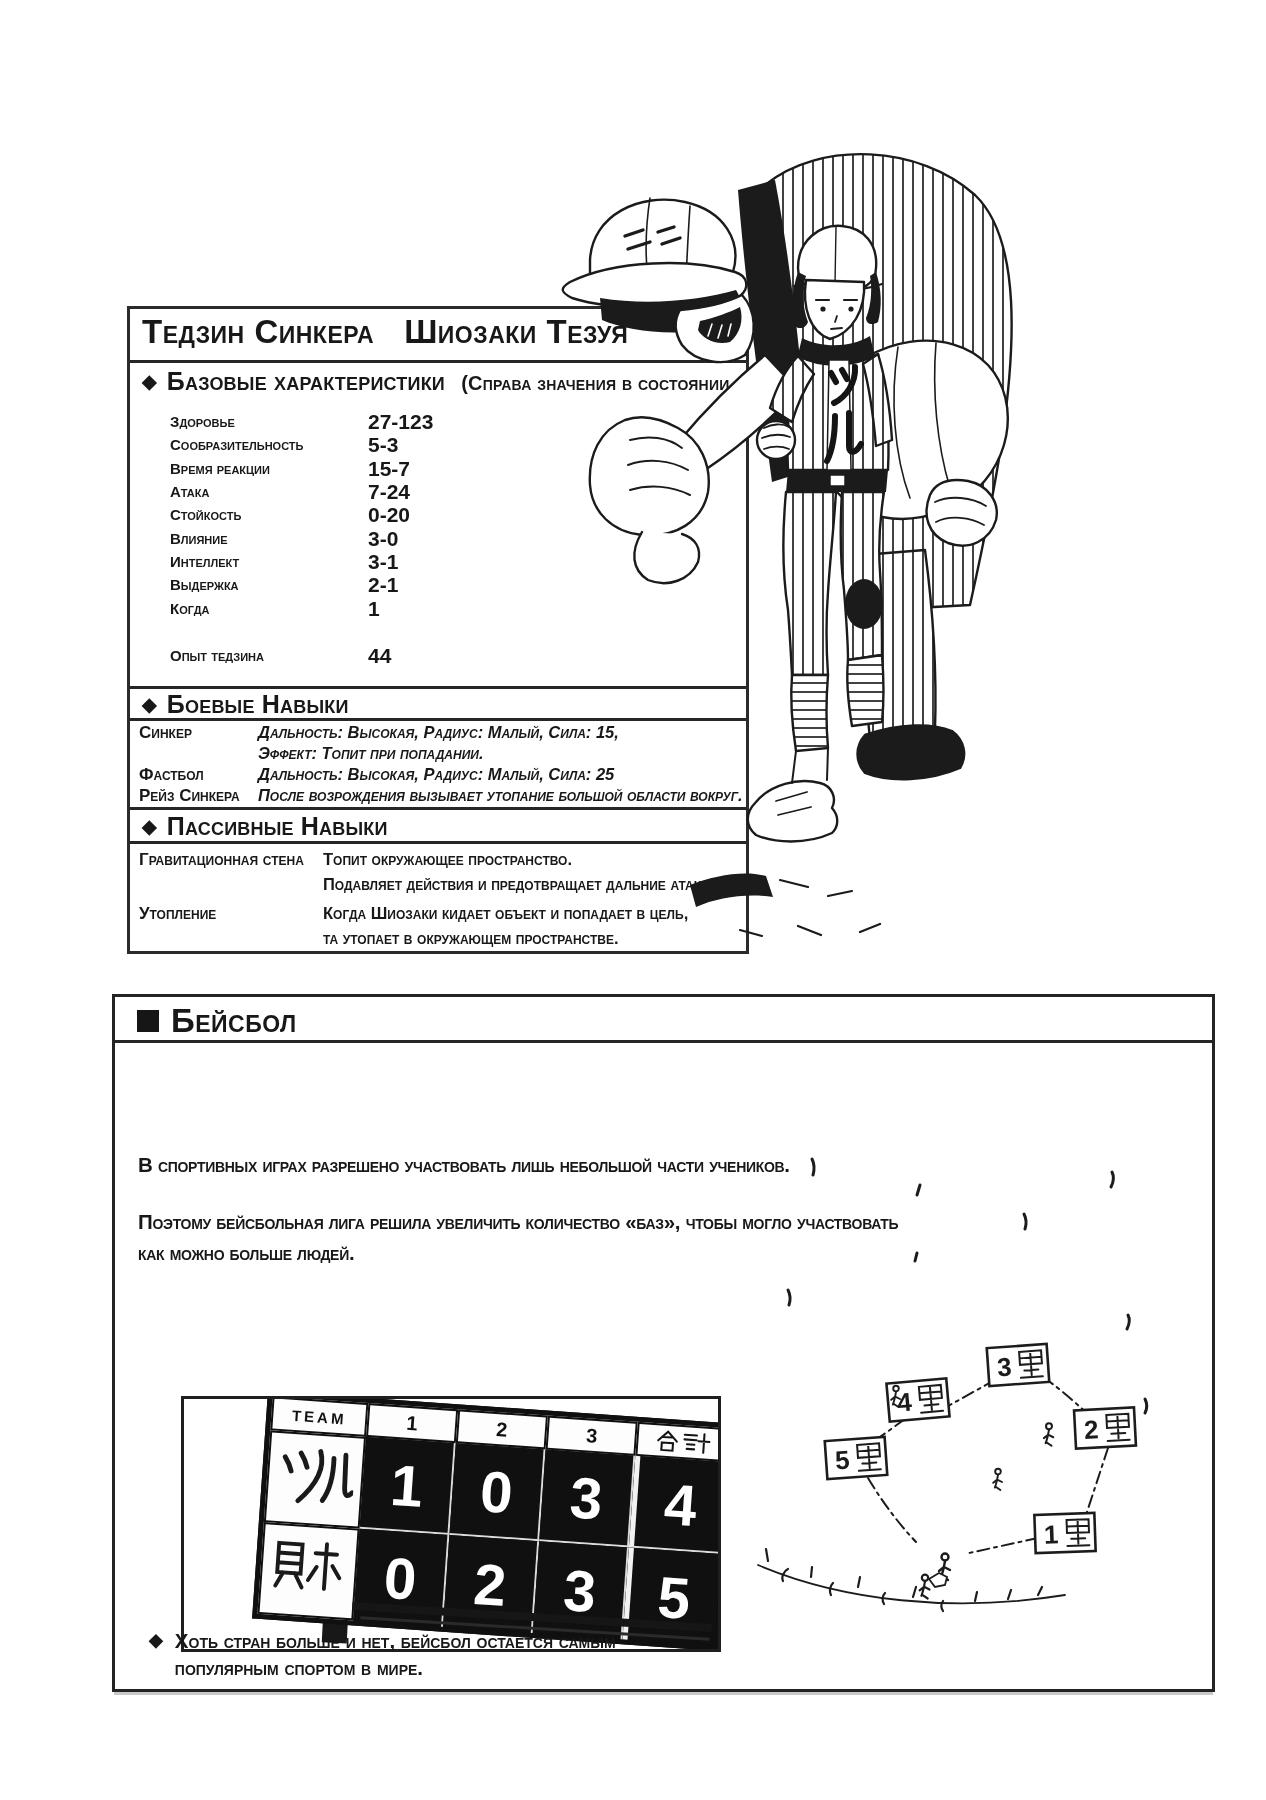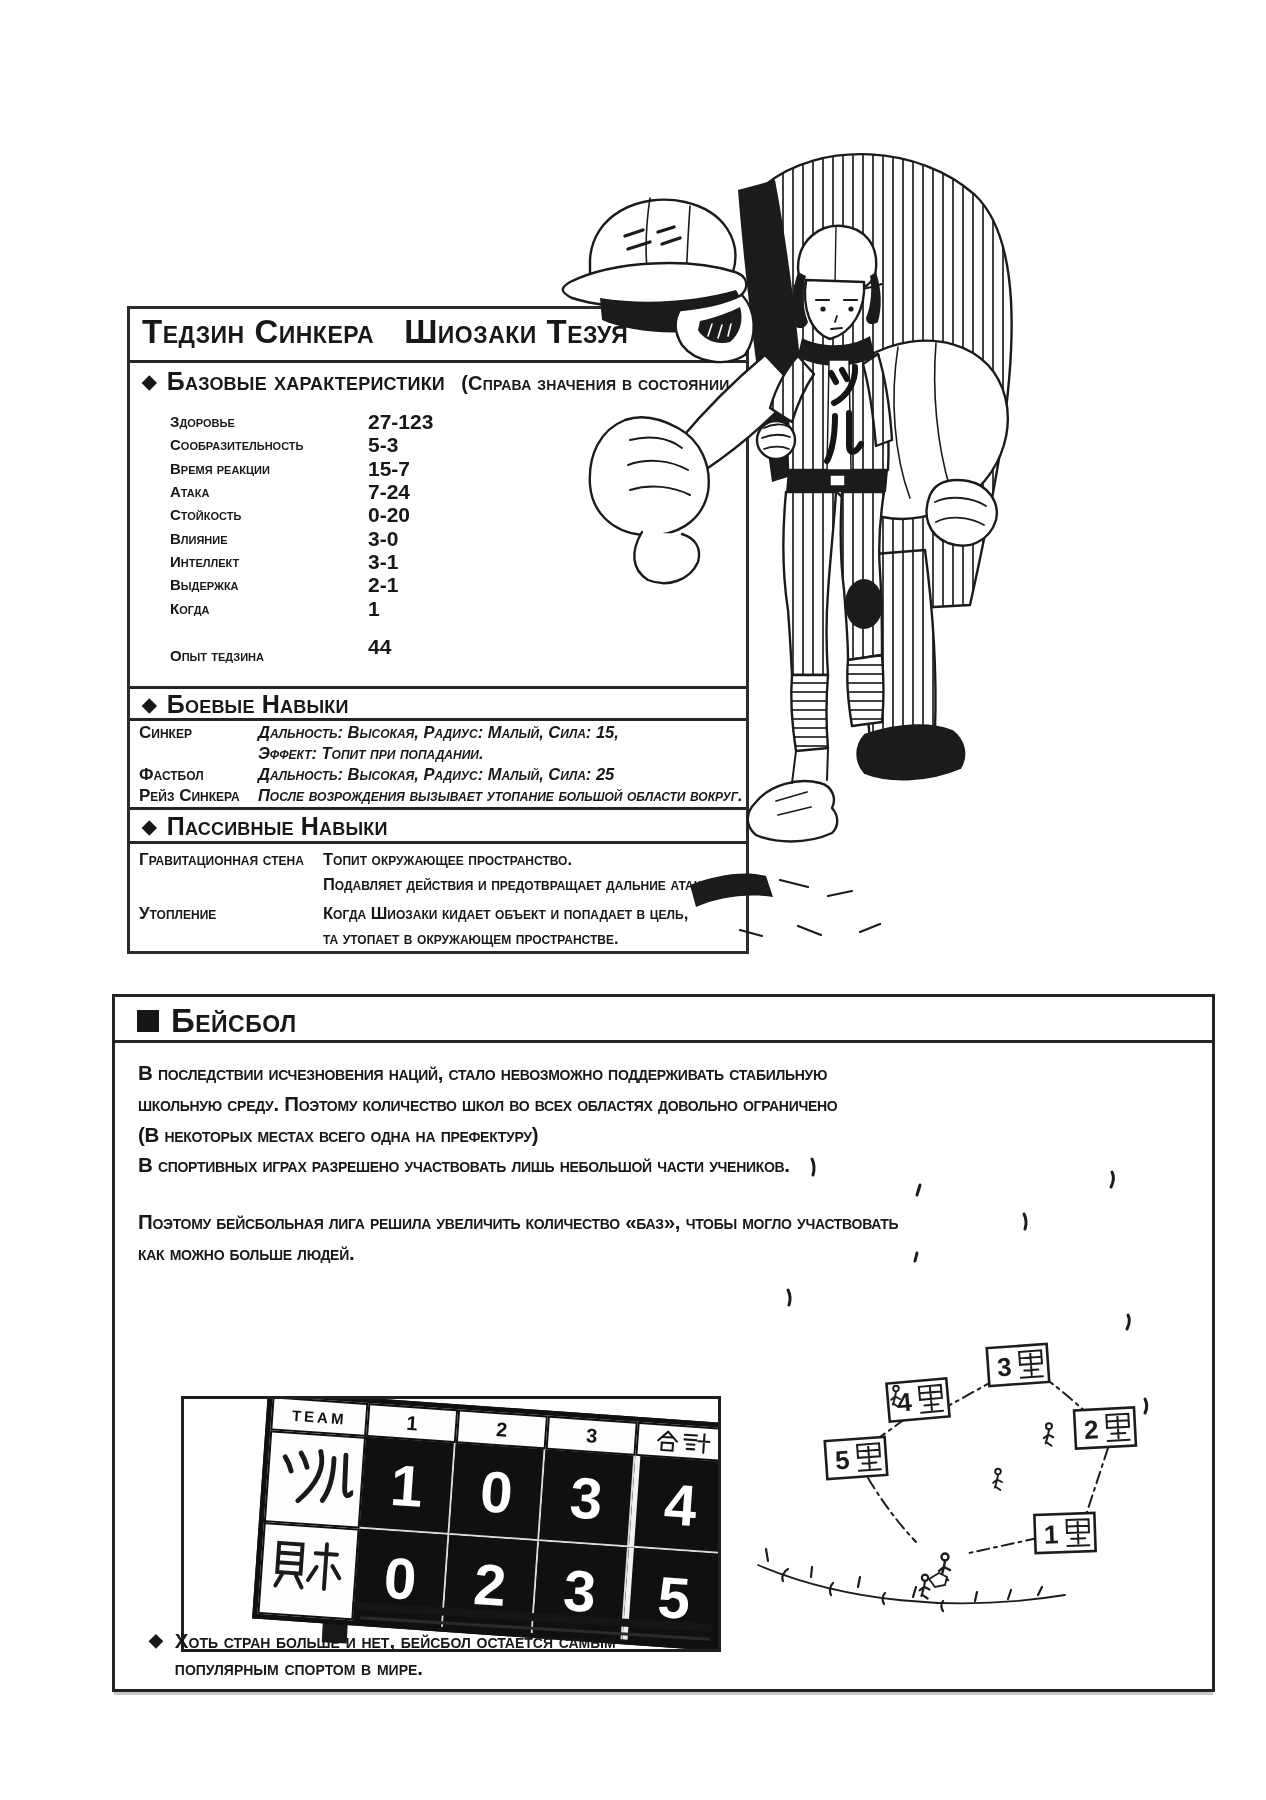--- a/index.html
+++ b/index.html
@@ -86,21 +86,21 @@
   <div class="a stat-label sc b" style="top:218px;">Влияние</div>
   <div class="a stat-value b" style="top:218px;">3-0</div>
   <div class="a stat-label sc b" style="top:241px;">Интеллект</div>
   <div class="a stat-value b" style="top:241px;">3-1</div>
   <div class="a stat-label sc b" style="top:264px;">Выдержка</div>
   <div class="a stat-value b" style="top:264px;">2-1</div>
   <div class="a stat-label sc b" style="top:288px;">Когда</div>
   <div class="a stat-value b" style="top:288px;">1</div>
 
   <div class="a stat-label sc b" style="top:335px;">Опыт тедзина</div>
-  <div class="a stat-value b" style="top:326px;">44</div>
+  <div class="a stat-value b" style="top:335px;">44</div>
 
   <div class="a divider d1"></div>
   <div class="a sec-head sc b" style="left:12px;top:381px;">
     <span class="diamond">◆</span><span>Боевые Навыки</span>
   </div>
   <div class="a divider d2"></div>
 
   <div class="a skill-name sc b" style="top:413px;">Синкер</div>
   <div class="a skill-desc sc b pre" style="top:413px;">Дальность: Высокая, Радиус: Малый, Сила: 15,
 Эффект: Топит при попадании.</div>
@@ -227,23 +227,20 @@
   </g>
 </svg>
 
 <div class="a bb-box">
   <div class="a bb-head">
     <span class="bb-square"></span>
     <span class="bb-title sc b">Бейсбол</span>
   </div>
   <div class="a bb-divider"></div>
 
-  <div class="a para p1 sc b pre">В последствии исчезновения наций, стало невозможно поддерживать стабильную
-школьную среду. Поэтому количество школ во всех областях довольно ограничено
-(В некоторых местах всего одна на префектуру)</div>
   <div class="a para p2 sc b pre">В спортивных играх разрешено участвовать лишь небольшой части учеников.</div>
   <div class="a para p3 sc b pre">Поэтому бейсбольная лига решила увеличить количество «баз», чтобы могло участвовать
 как можно больше людей.</div>
 
   <div class="a sb-outer">
     <div class="a sb-pole"></div>
     <div class="a sb-board">
       <div class="sb-cell sb-h sb-teamhead">TEAM</div>
       <div class="sb-cell sb-h">1</div>
       <div class="sb-cell sb-h">2</div>

